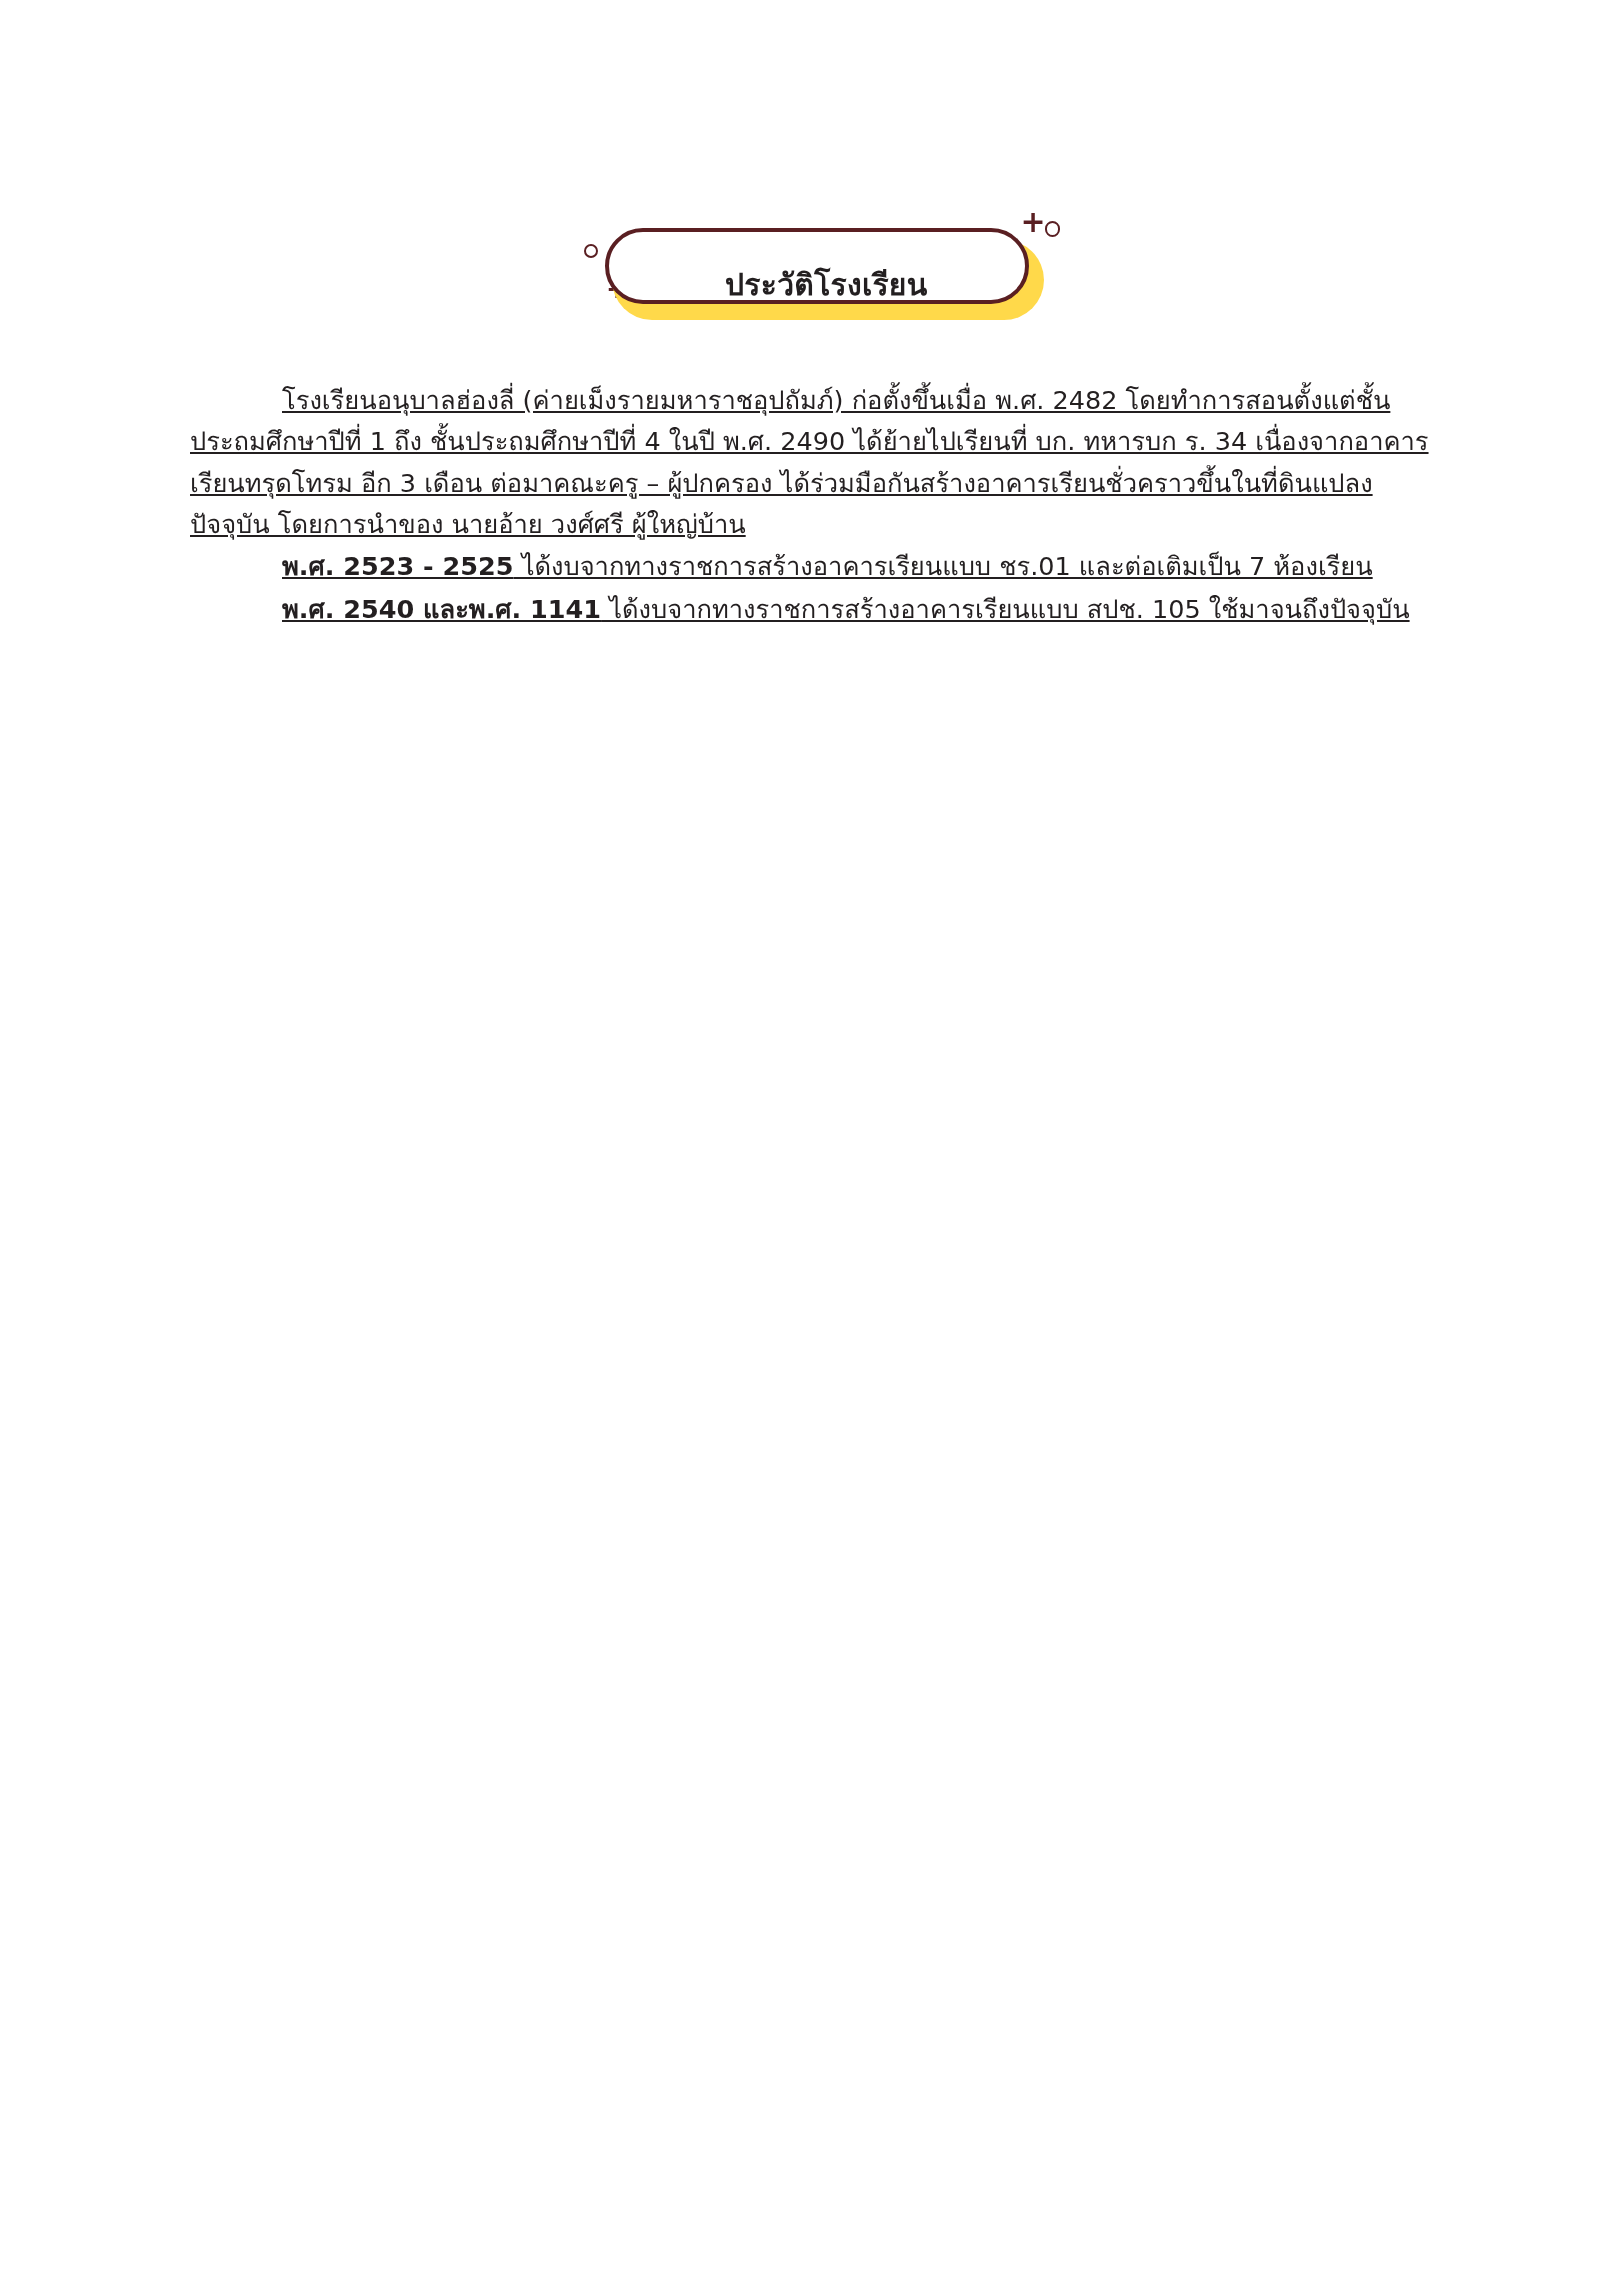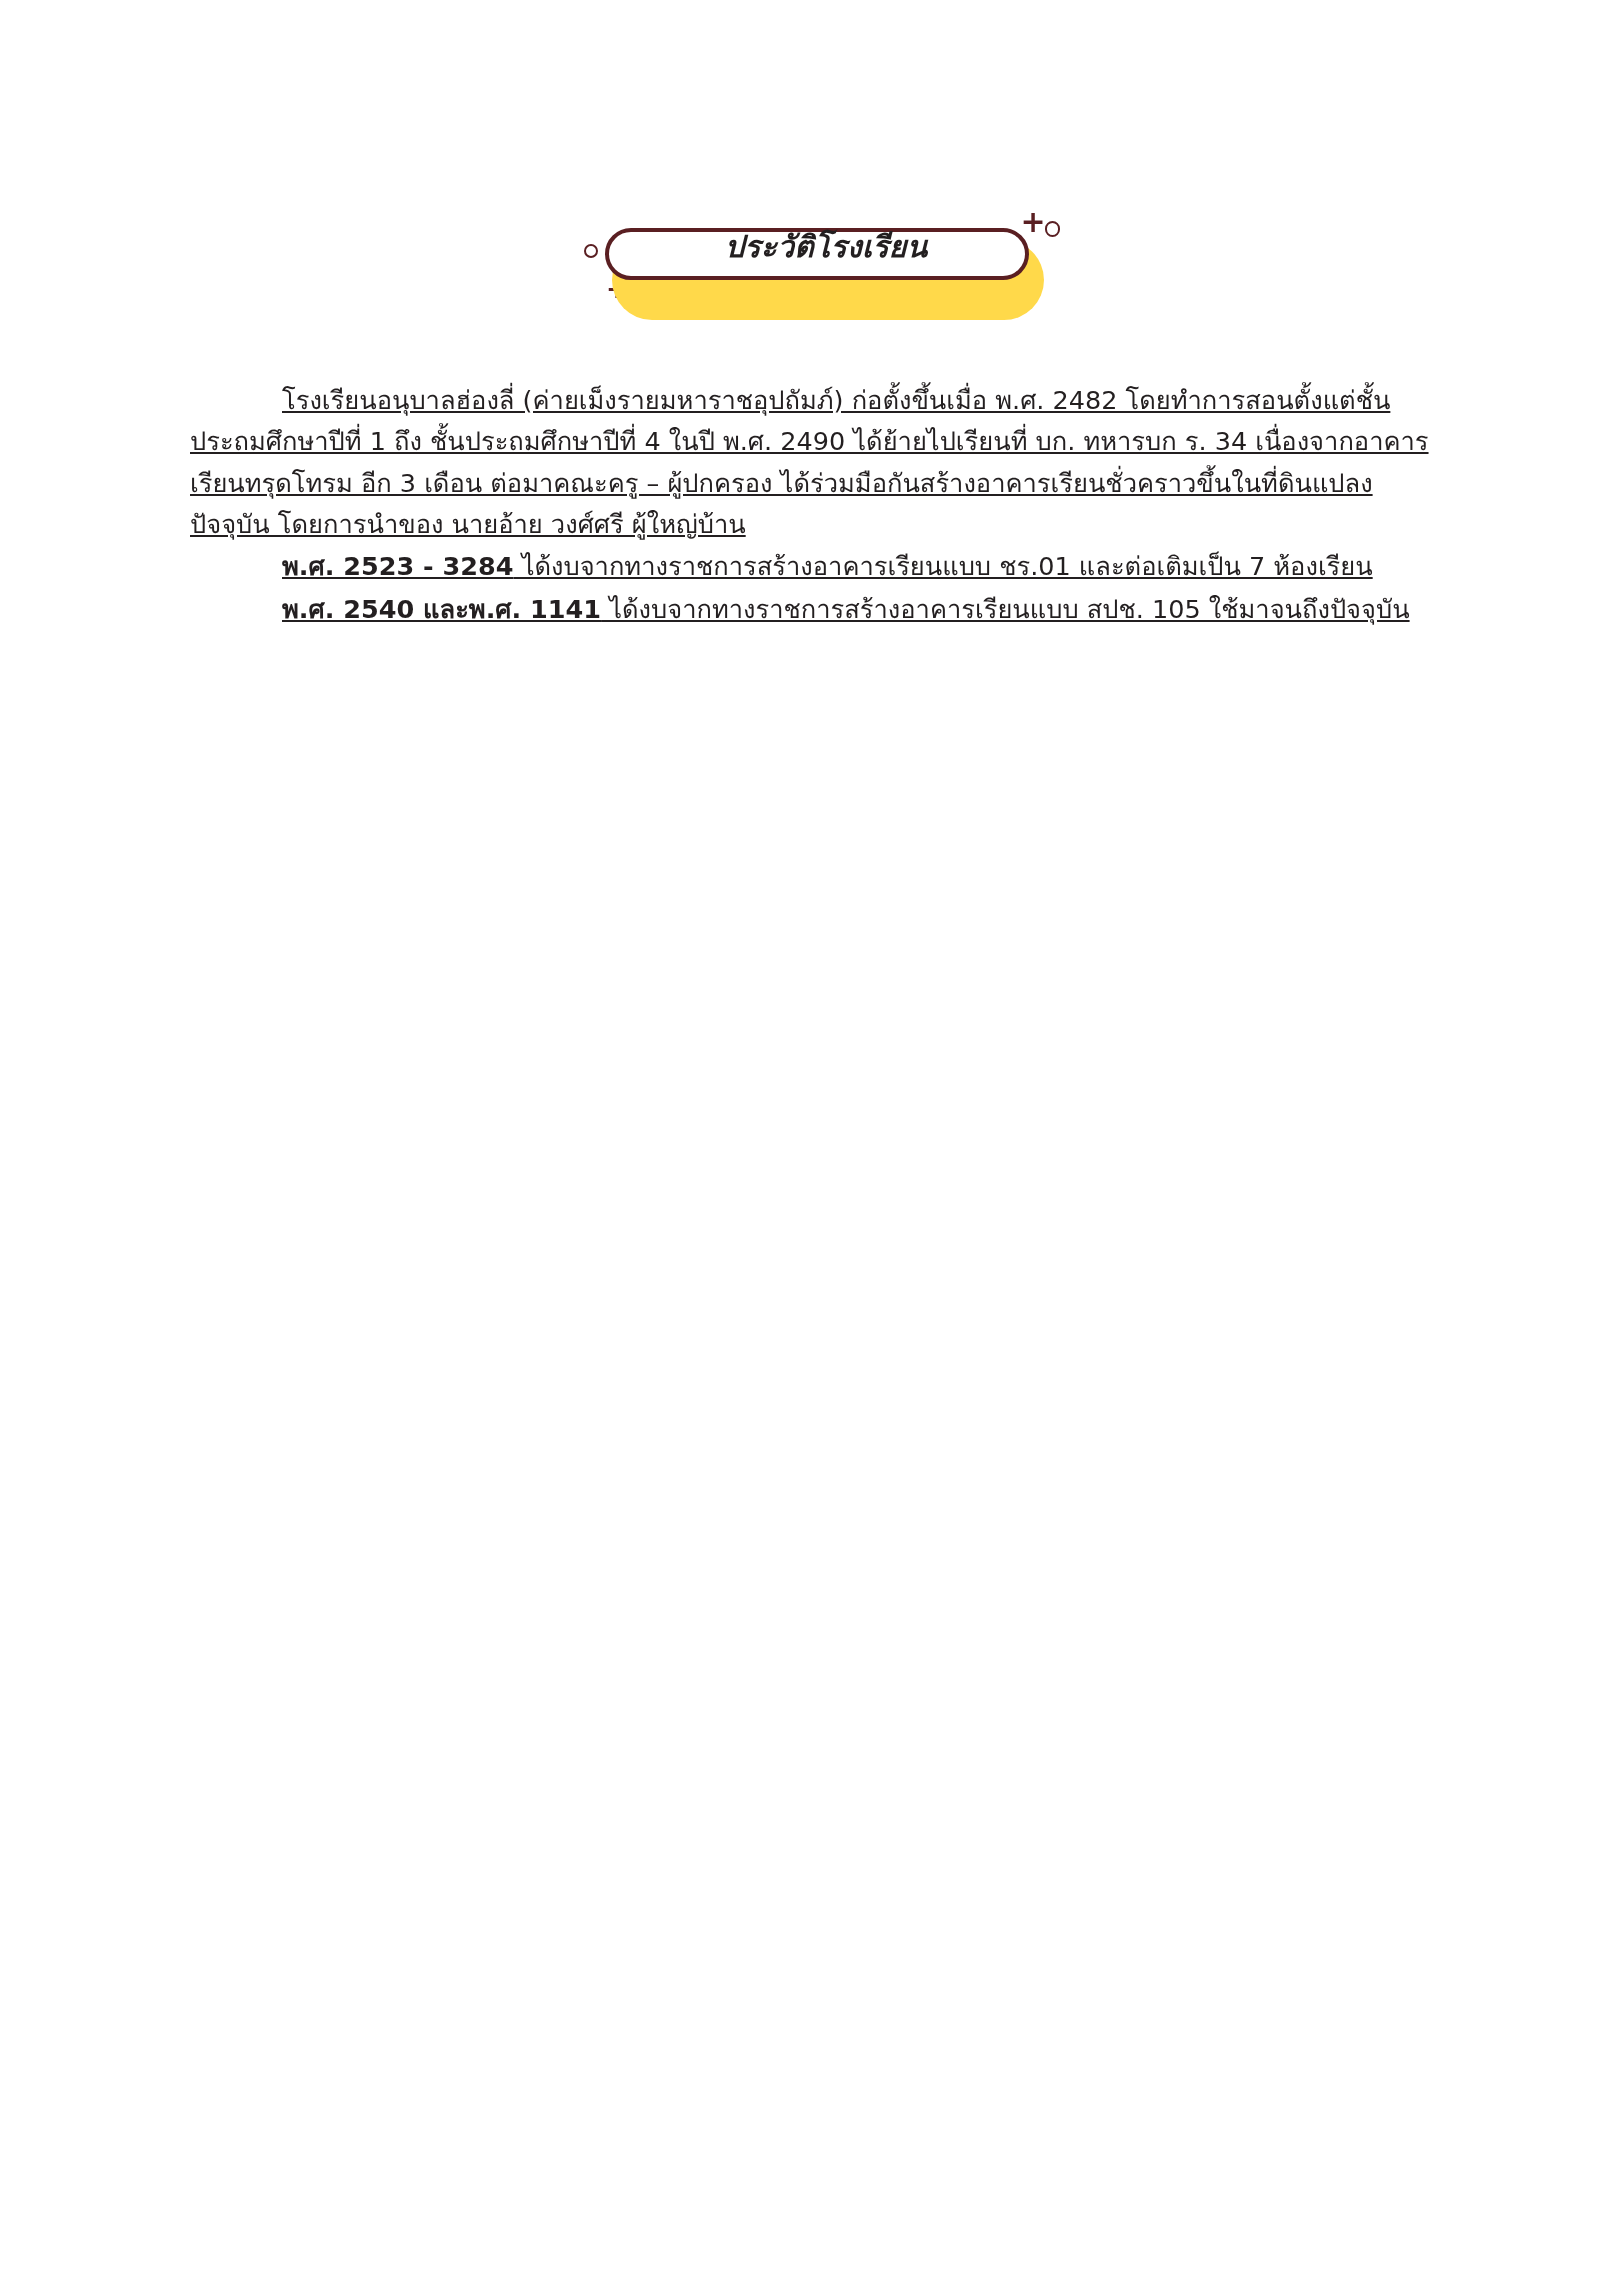--- a/index.html
+++ b/index.html
@@ -43,29 +43,28 @@
     width: 432px;
     height: 80px;
     background: #FFD94A;
     border-radius: 42px;
   }
   .title-pill {
     position: absolute;
     left: 22px;
     top: 11.8px;
     width: 424px;
-    height: 52px;
+    height: 76px;
     border: 4.6px solid #5a1f22;
     border-radius: 39px;
     background: #ffffff;
     display: flex;
-    align-items: flex-start;
+    align-items: flex-end;
     justify-content: center;
     box-sizing: border-box;
-    font-style: italic;
   }
   .title-text {
     font-size: 30px;
     font-weight: bold;
     color: #231f20;
     letter-spacing: 0.3px;
     line-height: 1;
     padding-left: 19.6px;
   }
 
@@ -119,18 +118,18 @@
       <div class="deco d4">+</div>
       <div class="title-shadow"></div>
       <div class="title-pill">
         <span class="title-text">ประวัติโรงเรียน</span>
       </div>
     </div>
   </div>
 
   <div class="content" id="body-content">
       <p class="para indent"><span>โรงเรียนอนุบาลฮ่องลี่ (ค่ายเม็งรายมหาราชอุปถัมภ์) ก่อตั้งขึ้นเมื่อ  พ.ศ. 2482  โดยทำการสอนตั้งแต่ชั้นประถมศึกษาปีที่   1   ถึง ชั้นประถมศึกษาปีที่  4 ในปี  พ.ศ. 2490 ได้ย้ายไปเรียนที่ บก. ทหารบก ร. 34 เนื่องจากอาคารเรียนทรุดโทรม อีก 3 เดือน ต่อมาคณะครู – ผู้ปกครอง ได้ร่วมมือกันสร้างอาคารเรียนชั่วคราวขึ้นในที่ดินแปลงปัจจุบัน โดยการนำของ นายอ้าย วงศ์ศรี   ผู้ใหญ่บ้าน</span></p>
-      <p class="para indent"><span class="b">พ.ศ. 2523 - 3284</span><span> ได้งบจากทางราชการสร้างอาคารเรียนแบบ ชร.01 และต่อเติมเป็น  7  ห้องเรียน</span></p>
+      <p class="para indent"><span class="b">พ.ศ. 2523 - 2525</span><span> ได้งบจากทางราชการสร้างอาคารเรียนแบบ ชร.01 และต่อเติมเป็น  7  ห้องเรียน</span></p>
       <p class="para indent"><span class="b">พ.ศ. 2540 และพ.ศ. 1141</span><span>  ได้งบจากทางราชการสร้างอาคารเรียนแบบ สปช. 105 ใช้มาจนถึงปัจจุบัน</span></p>
     </div>
 
 </div>
 
 
 </body></html>

